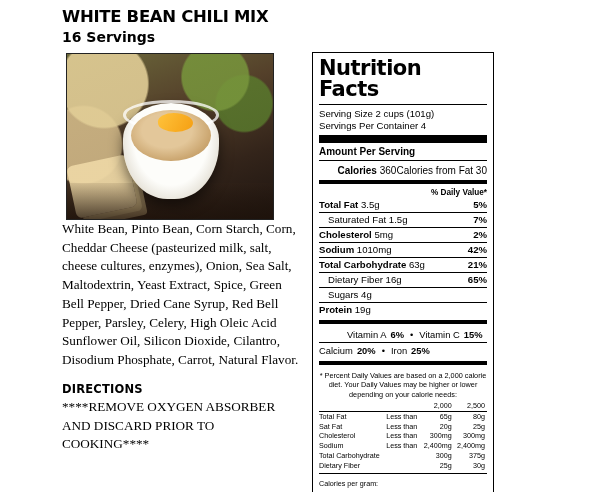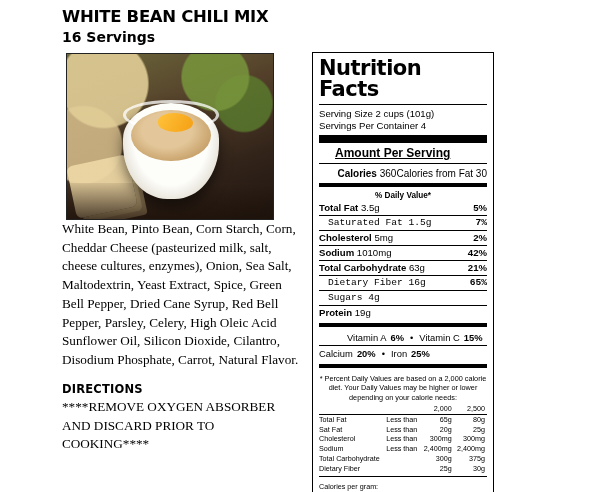--- a/index.html
+++ b/index.html
@@ -145,45 +145,45 @@
     margin: 0 0 2px 0;
   }
   .nfp .serving {
     font-size: 9.6px;
     line-height: 1.25;
   }
   .rule-thin { border-top: 1px solid #000; margin: 3px 0; }
   .rule-med { border-top: 4px solid #000; margin: 3px 0; }
   .rule-thick { border-top: 8px solid #000; margin: 3px 0; }
 
-  .amount { font-size: 12px; font-weight: bold; margin: 1px 16px; text-decoration: underline; }
+  .amount { font-size: 10px; font-weight: bold; margin: 1px 0; }
   .calories-row {
     display: flex; justify-content: flex-end;
     font-size: 10px; font-weight: bold;
     padding: 1px 0;
   }
   .calories-row .val { font-weight: normal; }
   .calories-row .right { font-weight: normal; }
   .dv-head {
-    text-align: center;
+    text-align: right;
     font-size: 8.2px;
     font-weight: bold;
     padding: 1px 0 1px 0;
   }
   .nrow {
     display: flex; justify-content: space-between;
     font-size: 9.6px;
     padding: 1.5px 0;
     border-top: 1px solid #000;
   }
   .nrow.first { border-top: none; }
   .nrow .lbl { }
   .nrow .lbl b { font-weight: bold; }
   .nrow .pct { font-weight: bold; }
-  .indent1 { padding-left: 9px; font-family: Liberation Mono, monospace; }
+  .indent1 { padding-left: 9px; }
 
   .vitrow {
     display: flex; align-items: baseline;
     font-size: 9.4px;
     padding: 2px 0;
     border-top: 1px solid #000;
   }
   .vitrow .cell { display: flex; gap: 4px; }
   .vitrow .cell .p { font-weight: bold; }
   .vitrow .sep { flex: 0 0 auto; padding: 0 6px; }

